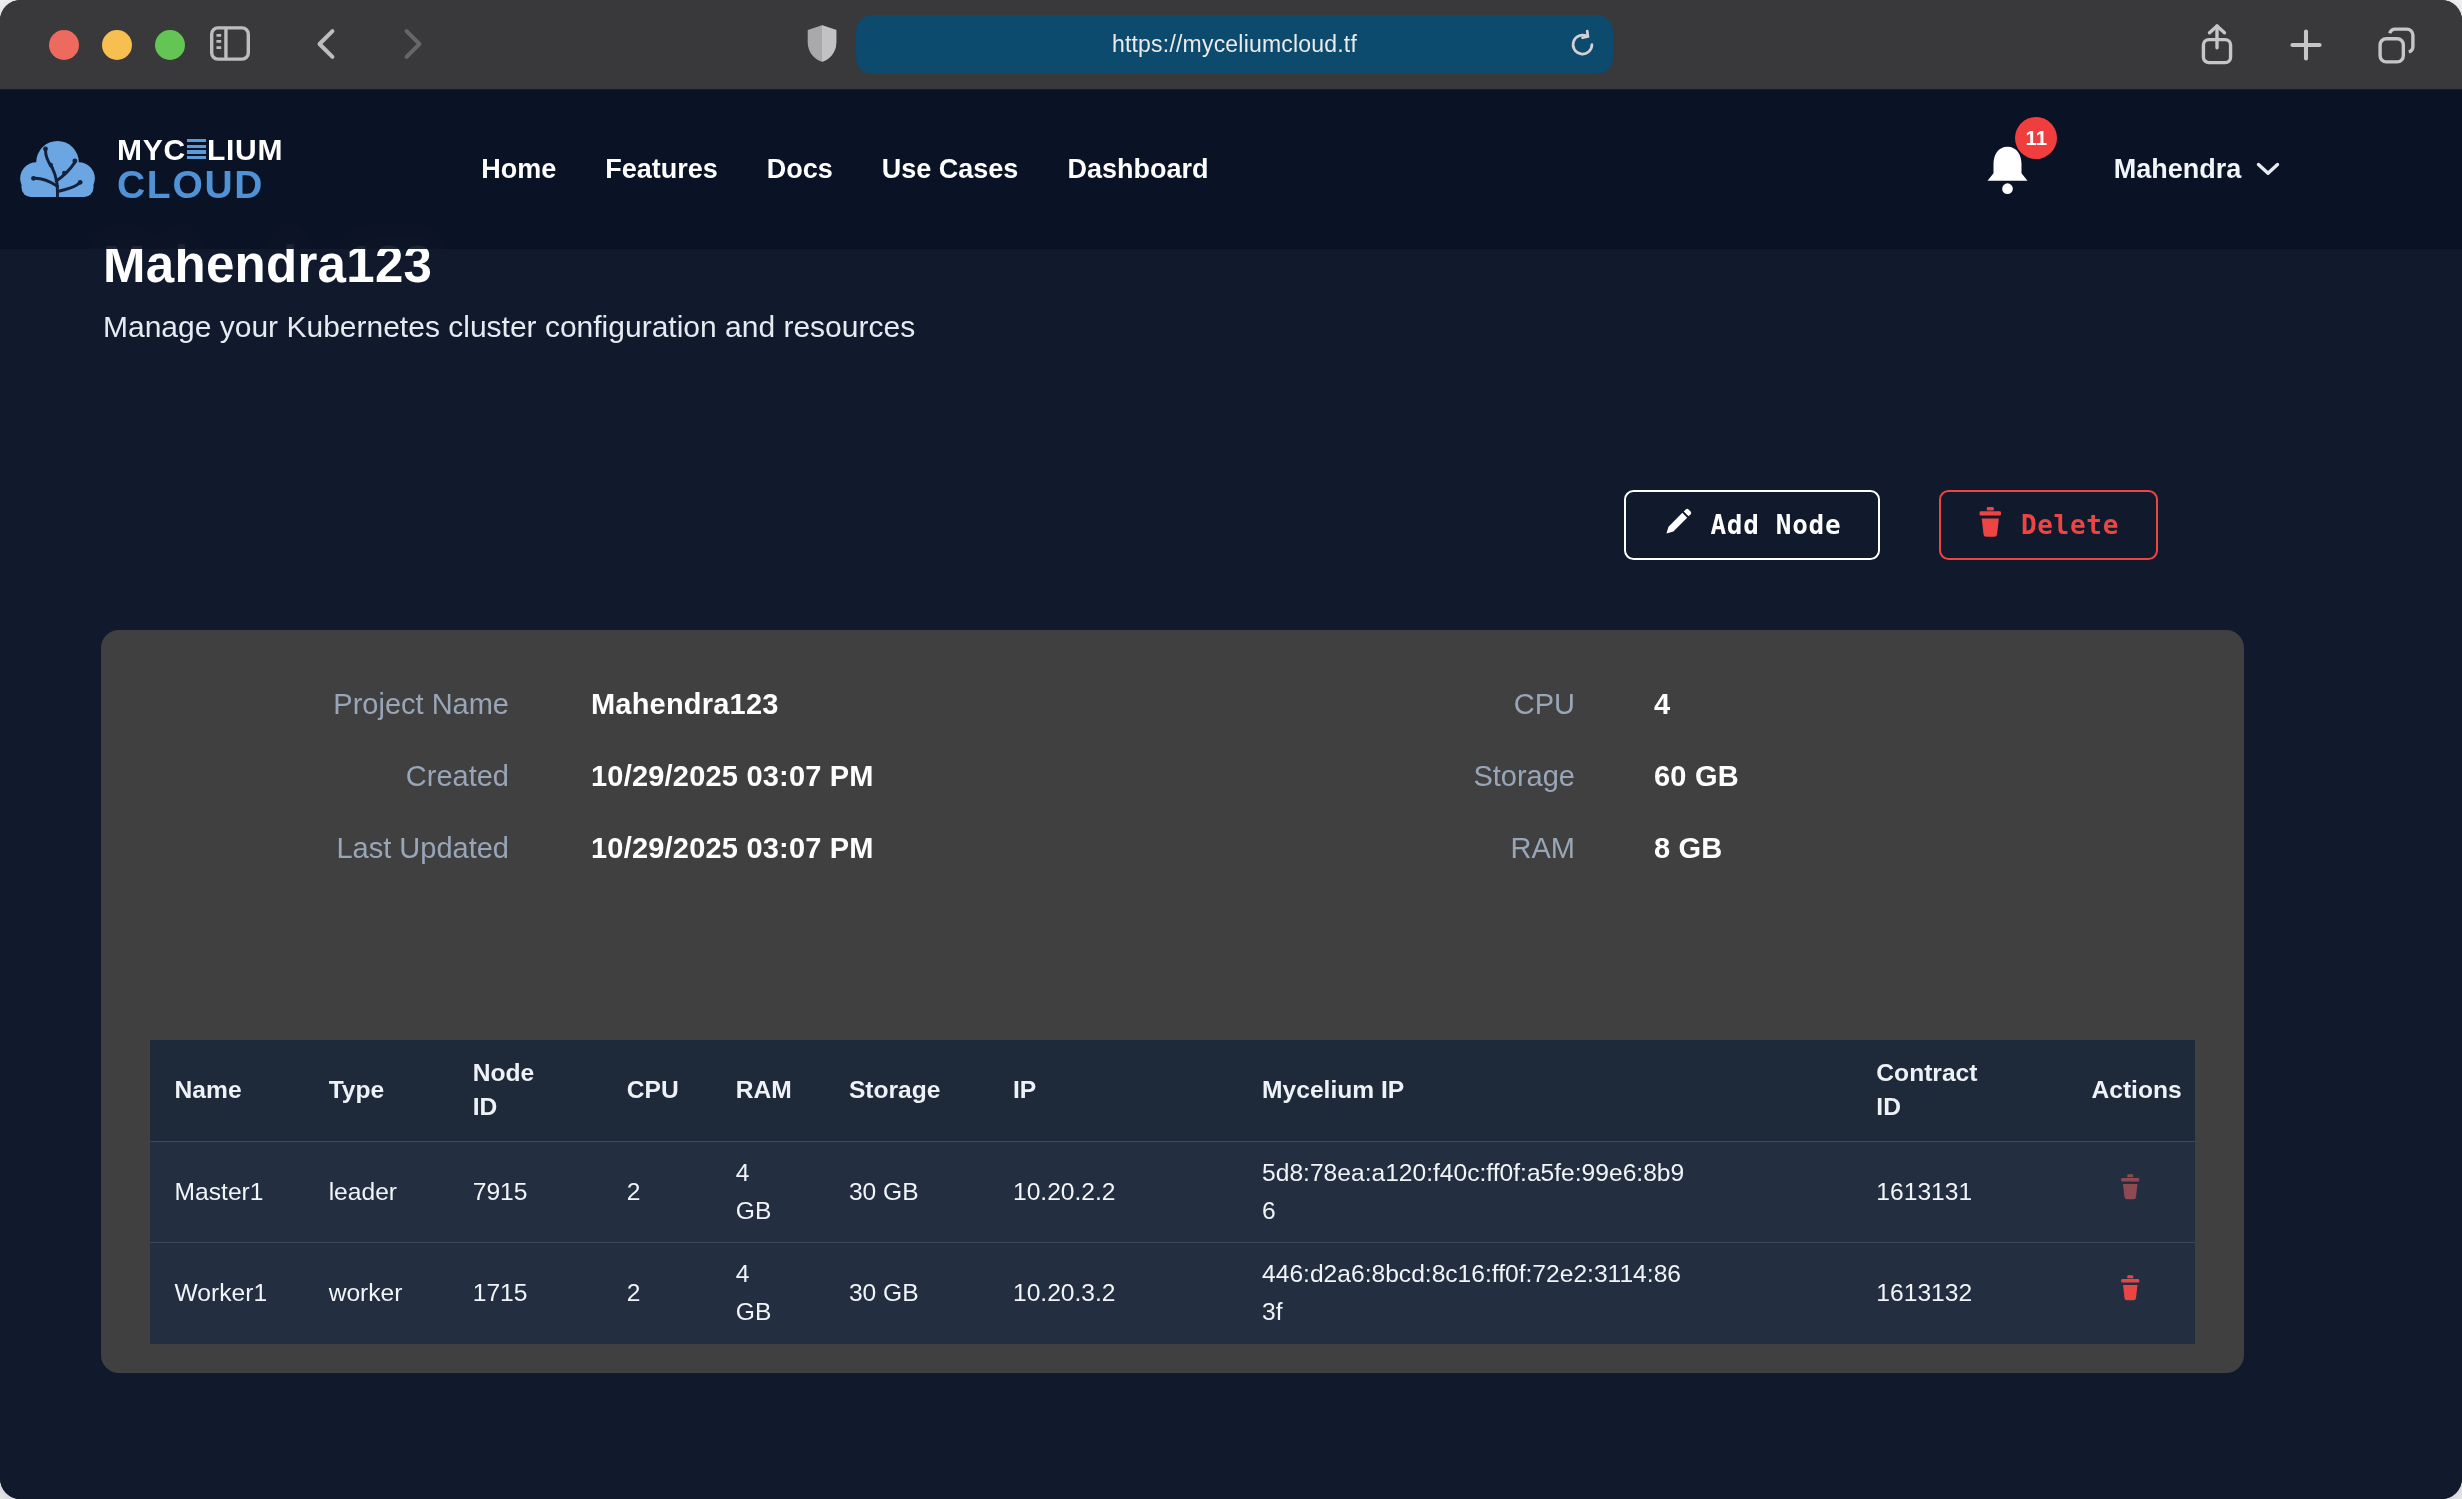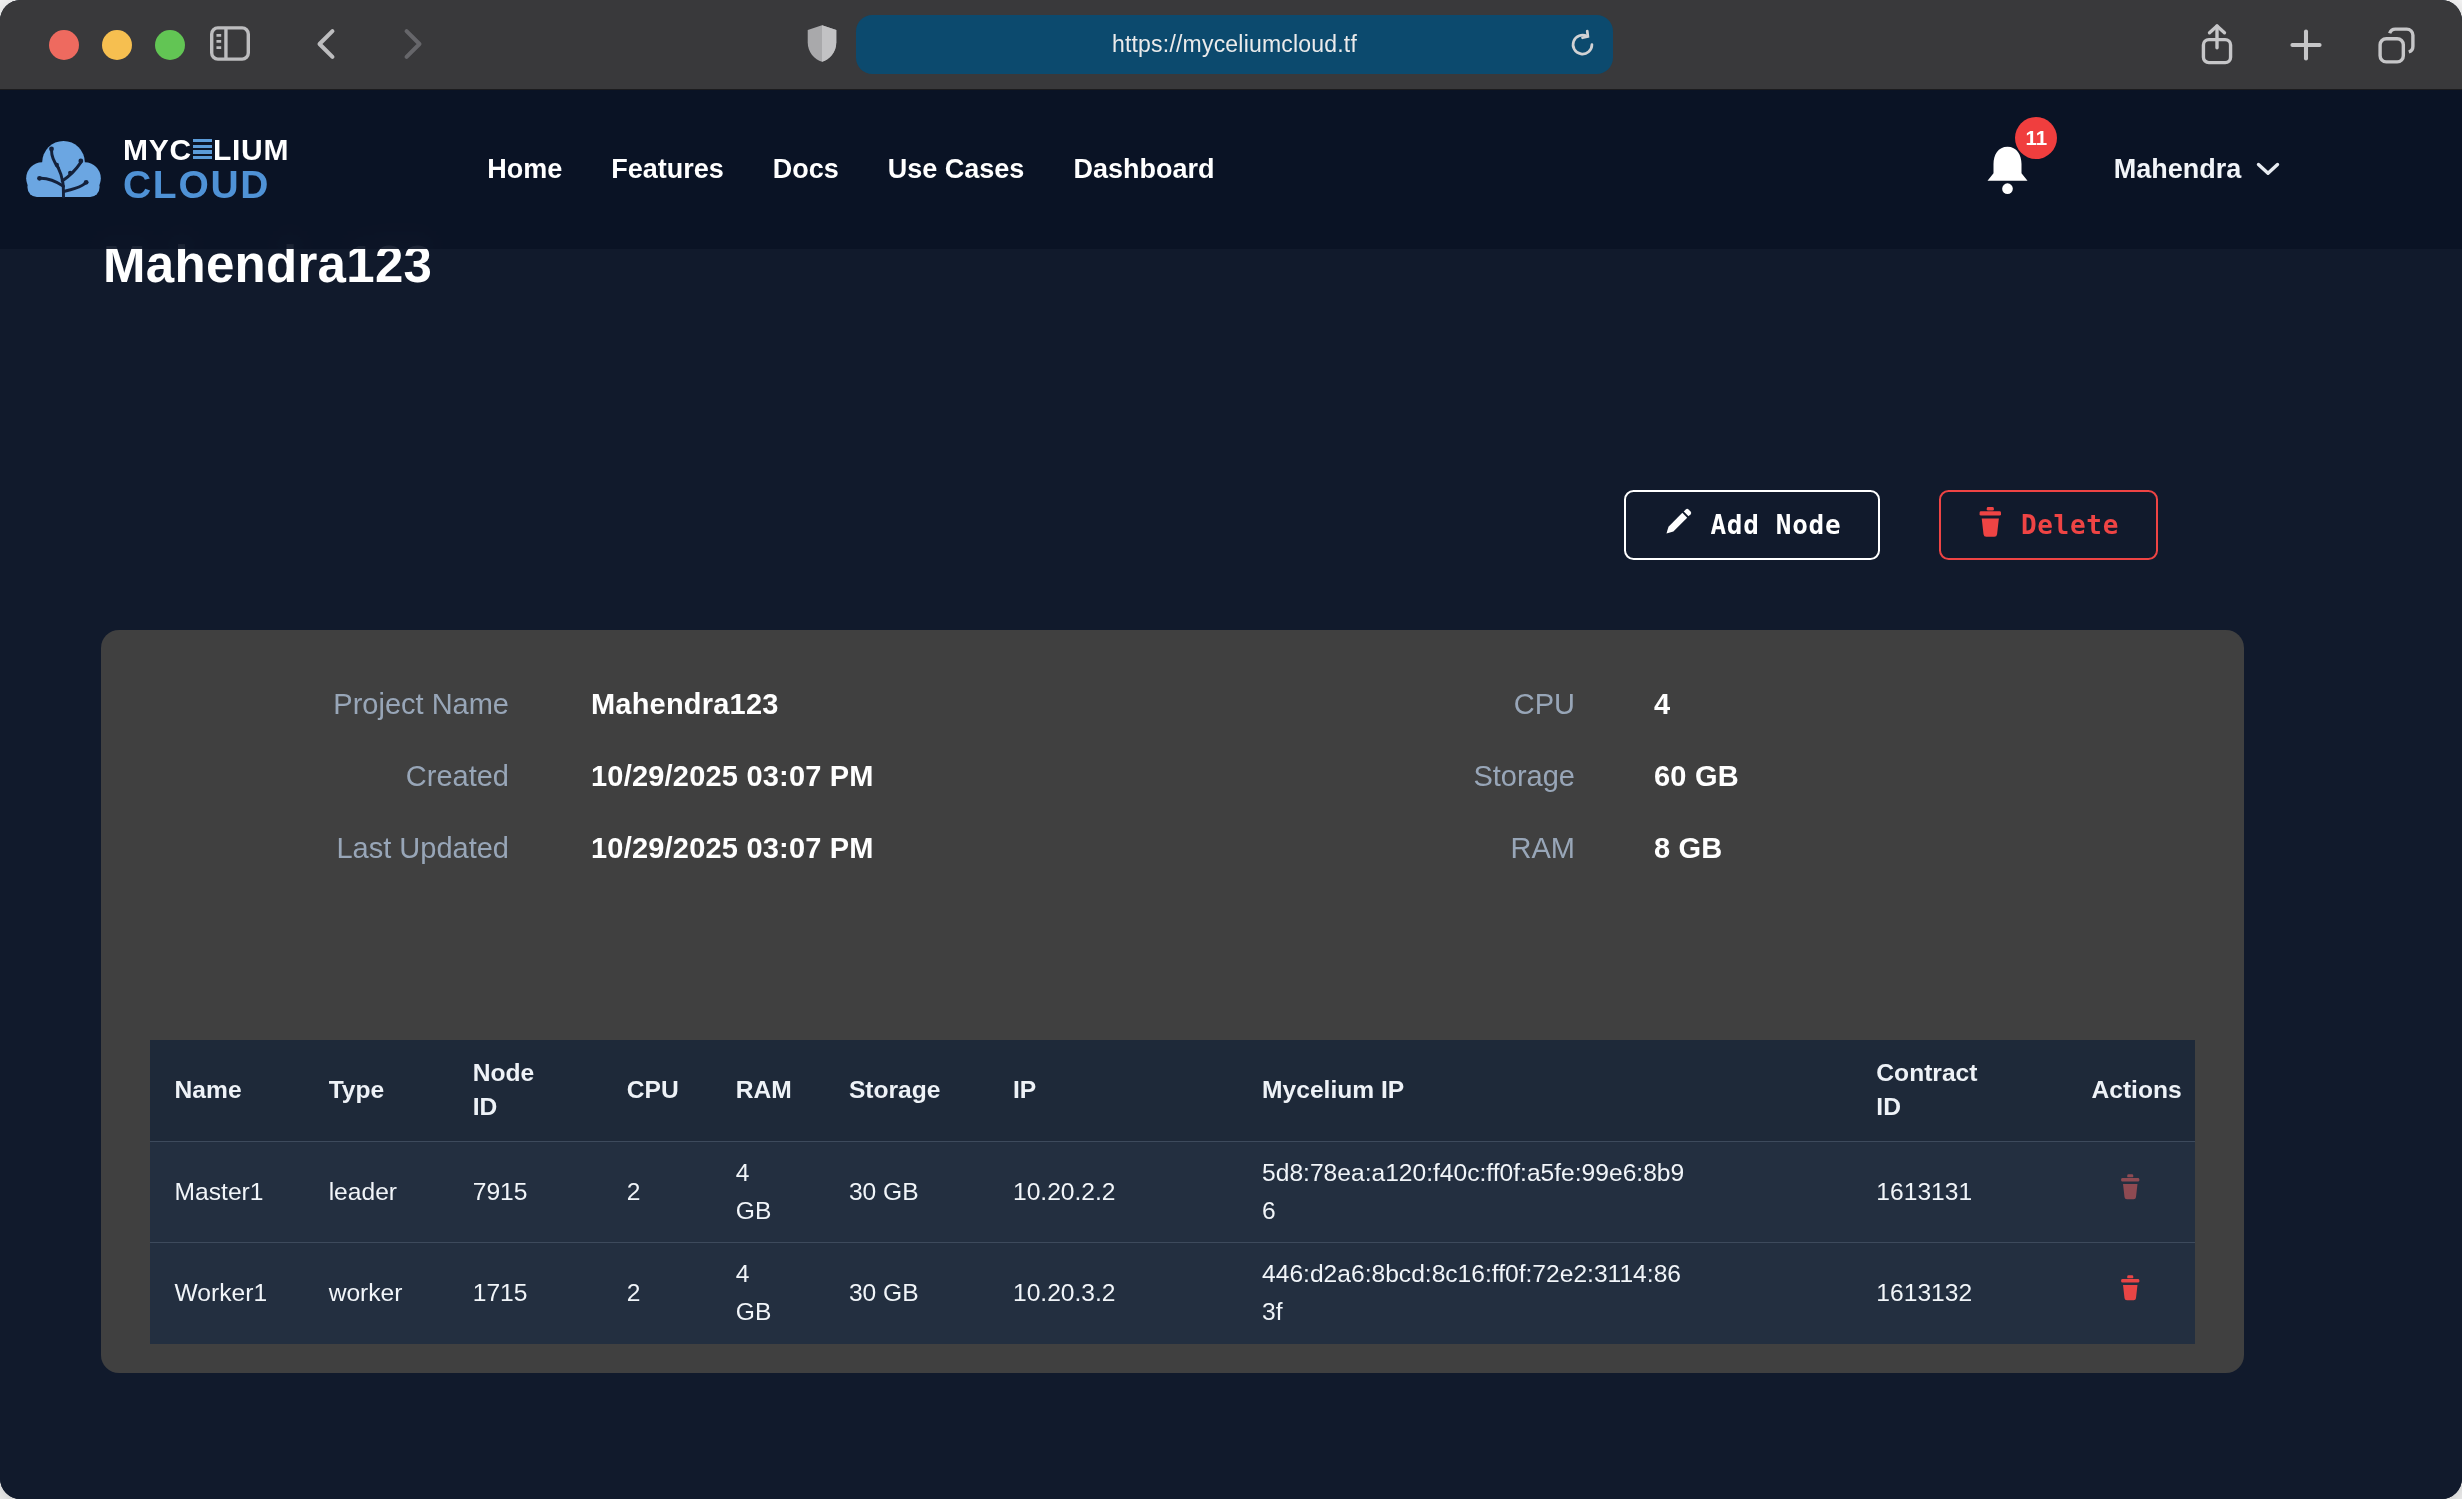--- a/index.html
+++ b/index.html
@@ -43,21 +43,21 @@
   }
   .page-subtitle {
     position:absolute; left:103px; top:220px; z-index:1;
     font-size:30px; font-weight:400; color:#e6ebf2;
   }
 
   .navbar {
     position:absolute; top:0; left:0; right:0; height:159px; z-index:5;
     background:rgba(10,18,36,0.84);
     backdrop-filter:blur(12.3px); -webkit-backdrop-filter:blur(12.3px);
-    display:flex; align-items:center; padding:0 44px 0 23px;
+    display:flex; align-items:center; padding:0 44px 0 17px;
   }
   .brand { display:flex; align-items:center; gap:19px; }
   .brand-text { display:flex; flex-direction:column; justify-content:center; }
   .brand-line1 { font-size:30px; font-weight:800; color:#ffffff; letter-spacing:0.7px; line-height:31px; display:flex; align-items:center; }
   .e-mark {
     display:inline-block; width:18.5px; height:21px; margin:0 1.4px;
     background:repeating-linear-gradient(to bottom, #5b9bd8 0 3.4px, transparent 3.4px 5.7px);
   }
   .brand-line2 { font-size:39px; font-weight:800; color:#4f92d6; letter-spacing:1.7px; line-height:40px; }
   .nav-links { display:flex; gap:49px; margin-left:198px; }
@@ -204,20 +204,21 @@
             <path d="M20 12 a9 9 0 0 1 9-6 h16 a9 9 0 0 1 9 9 v16 a9 9 0 0 1-6 8.5"></path>
           </svg>
         </span>
       </button>
     </div>
   </div>
 
   <div class="site">
 
     <h1 class="page-title">Mahendra123</h1>
+    <p class="page-subtitle">Manage your Kubernetes cluster configuration and resources</p>
 
     <div class="navbar">
       <div class="brand">
         <span>
           <svg width="81" height="64" viewBox="0 0 60 48">
             <g fill="#6ba6e2">
               <circle cx="14" cy="31" r="12"></circle>
               <circle cx="30" cy="19" r="16"></circle>
               <circle cx="46" cy="31" r="12"></circle>
               <rect x="3" y="30" width="54" height="15" rx="7"></rect>

